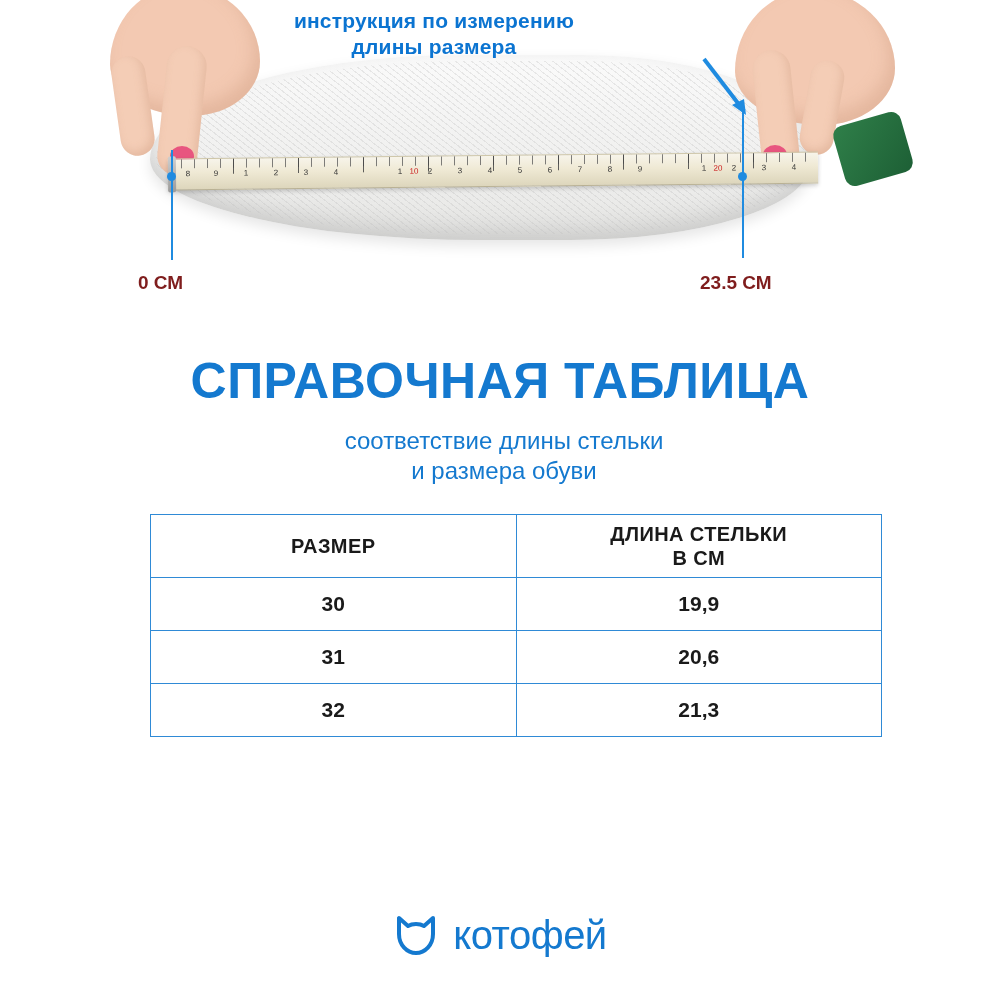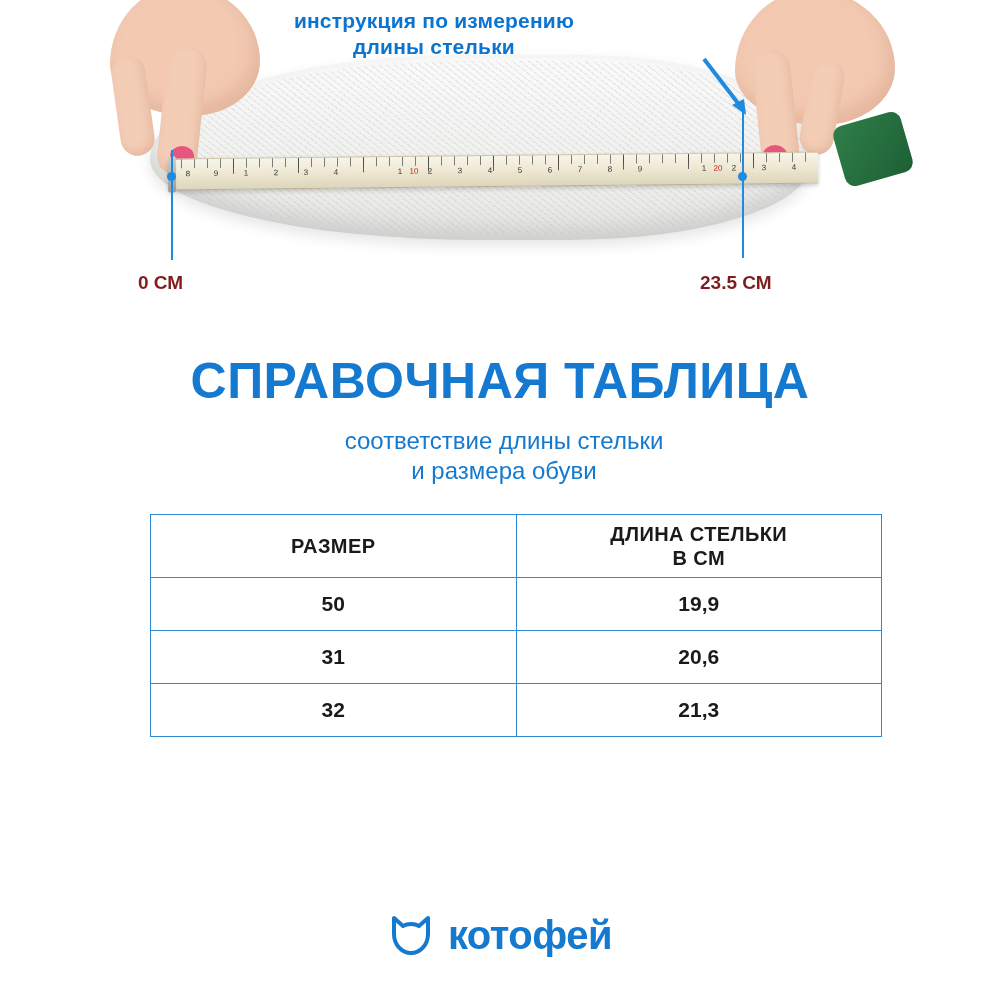--- a/index.html
+++ b/index.html
@@ -255,33 +255,33 @@
     align-items: center;
     justify-content: center;
     gap: 14px;
   }
   .logo-mark {
     width: 46px;
     height: 46px;
   }
   .logo-text {
     color: #1479cf;
-    font-weight: bold;
+    font-weight: normal;
     font-size: 40px;
     letter-spacing: -.5px;
   }
 </style>
 </head>
 <body>
 
 <div class="photo-area">
 
   <div class="instruction">
     <div>инструкция по измерению</div>
-    <div>длины стельки</div>
+    <div>длины размера</div>
   </div>
 
   <div class="hand hand-left">
     <div class="palm" style="left:0; top:0; width:150px; height:130px;"></div>
     <div class="finger" style="left:52px; top:60px; width:40px; height:130px; transform:rotate(6deg);"></div>
     <div class="nail" style="left:60px; top:160px; width:24px; height:20px;"></div>
     <div class="finger" style="left:6px; top:70px; width:34px; height:100px; transform:rotate(-8deg);"></div>
   </div>
 
   <div class="insole"></div>
@@ -352,21 +352,21 @@
       <tr>
         <th>РАЗМЕР</th>
         <th>
           <span>ДЛИНА СТЕЛЬКИ</span>
           <span class="th-l2">В СМ</span>
         </th>
       </tr>
     </thead>
     <tbody>
       <tr>
-        <td>50</td>
+        <td>30</td>
         <td>19,9</td>
       </tr>
       <tr>
         <td>31</td>
         <td>20,6</td>
       </tr>
       <tr>
         <td>32</td>
         <td>21,3</td>
       </tr>

